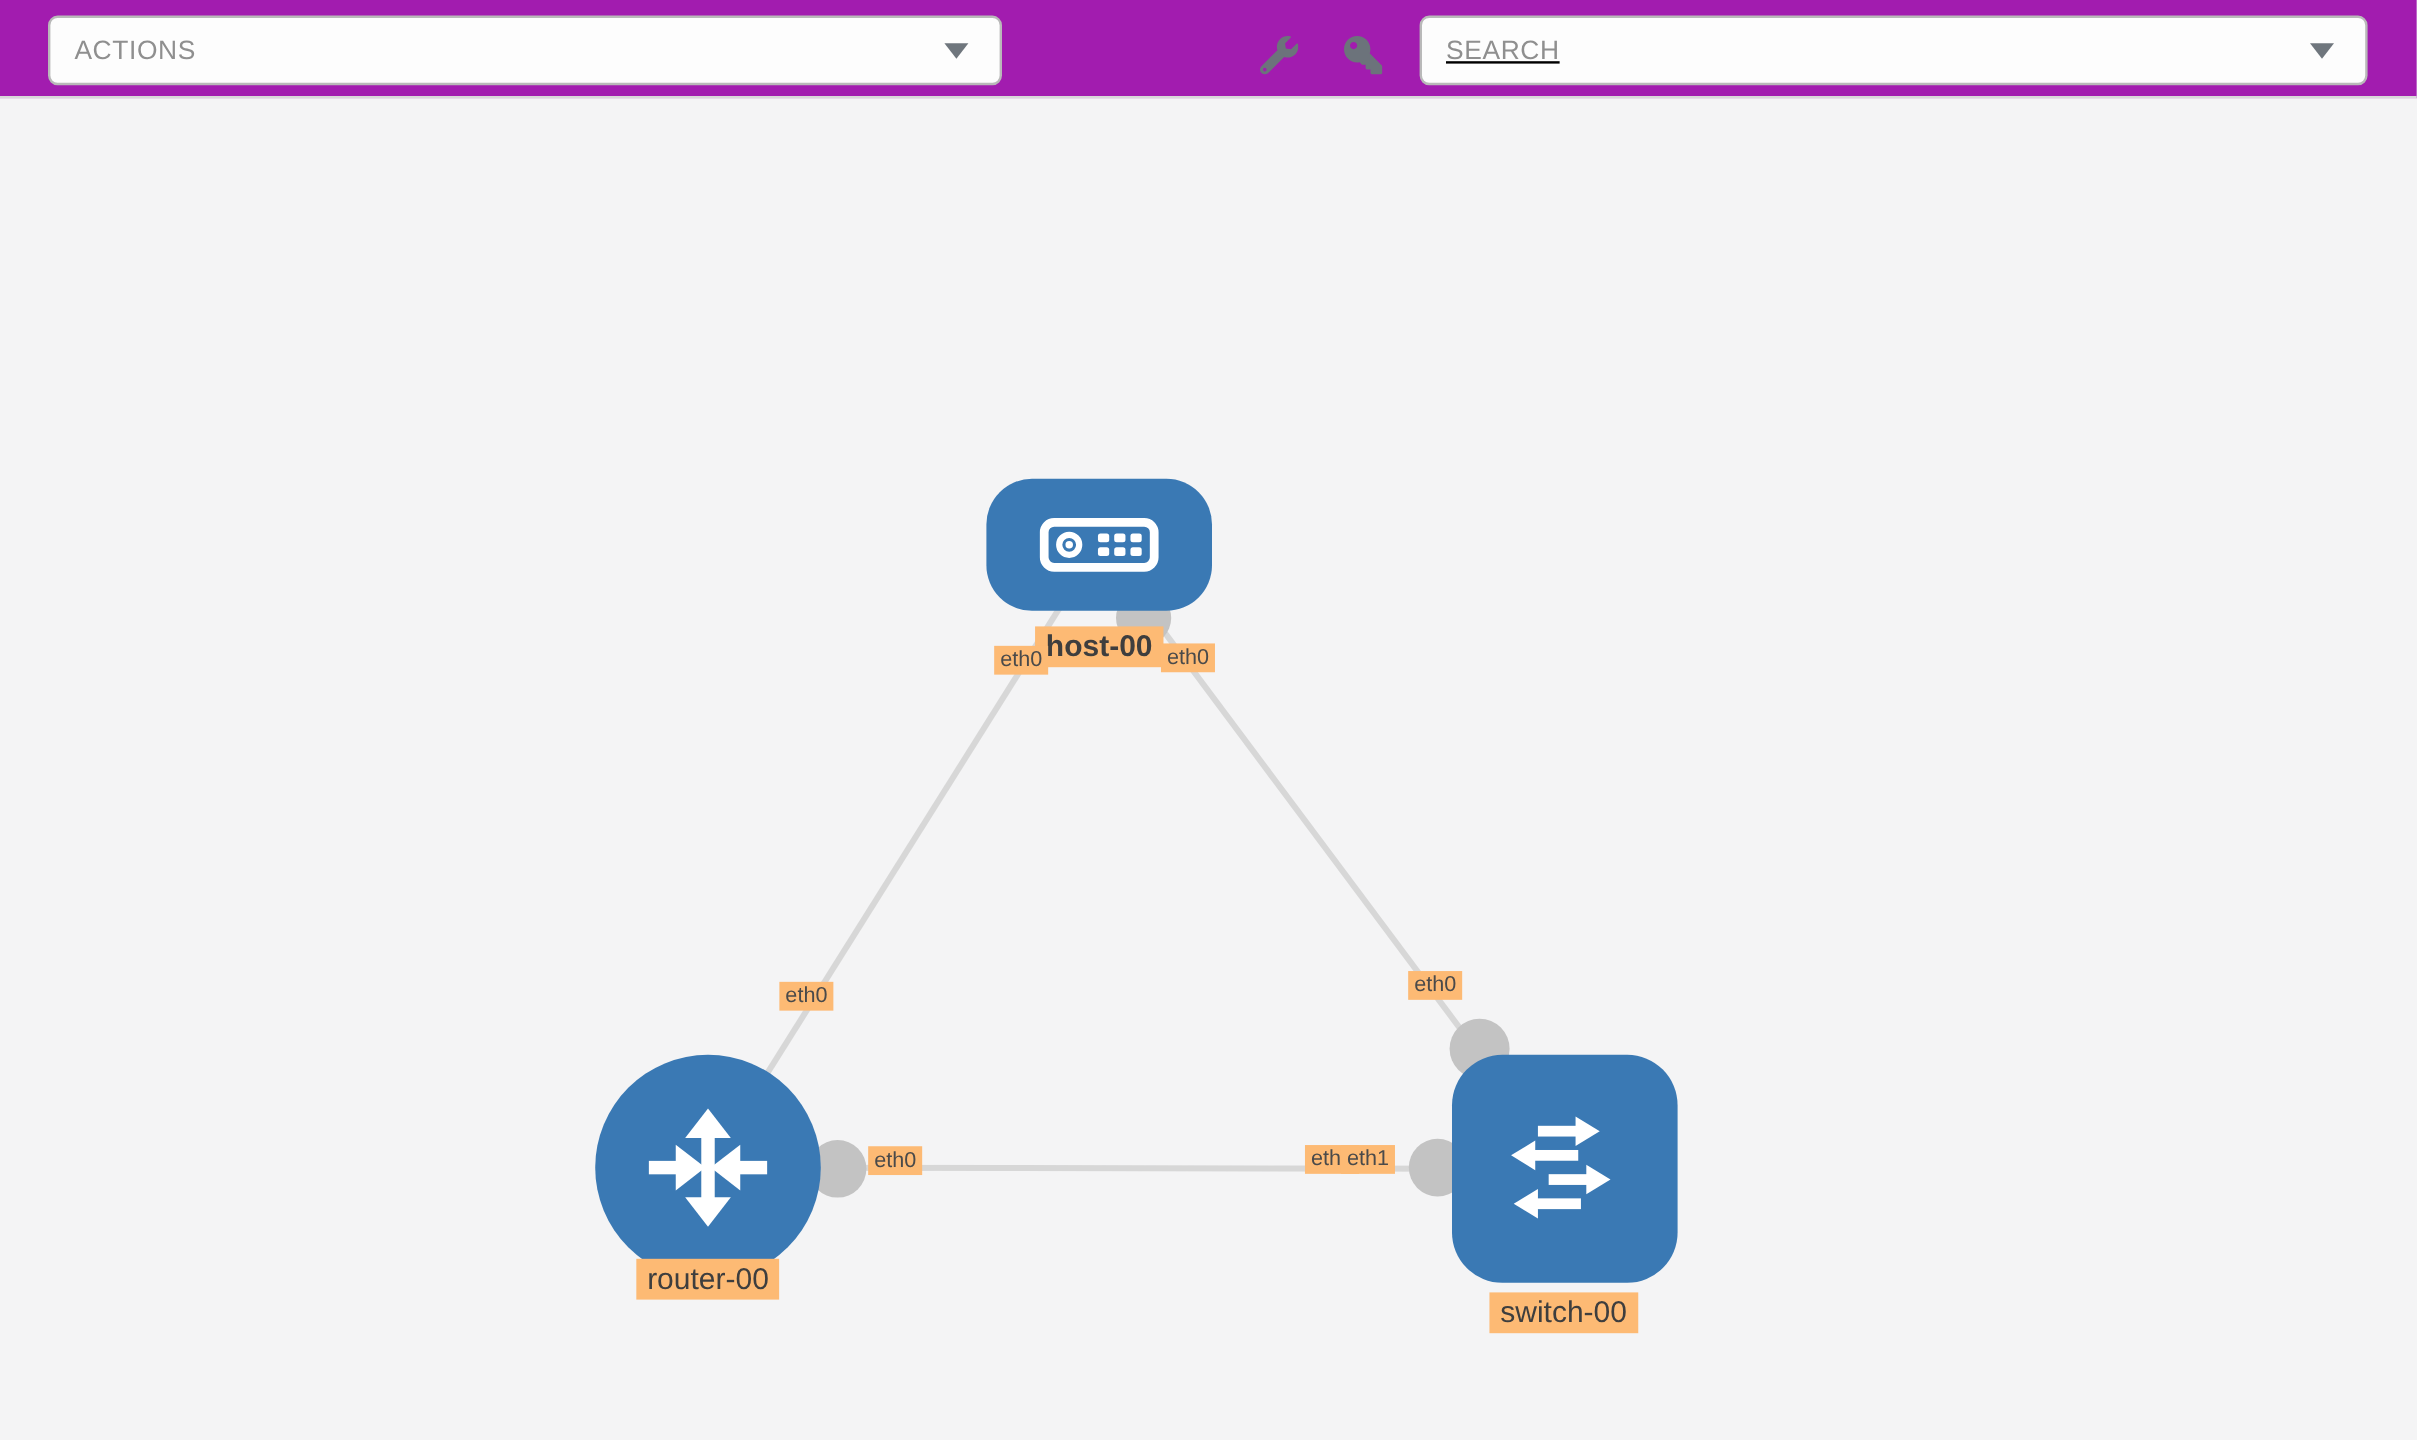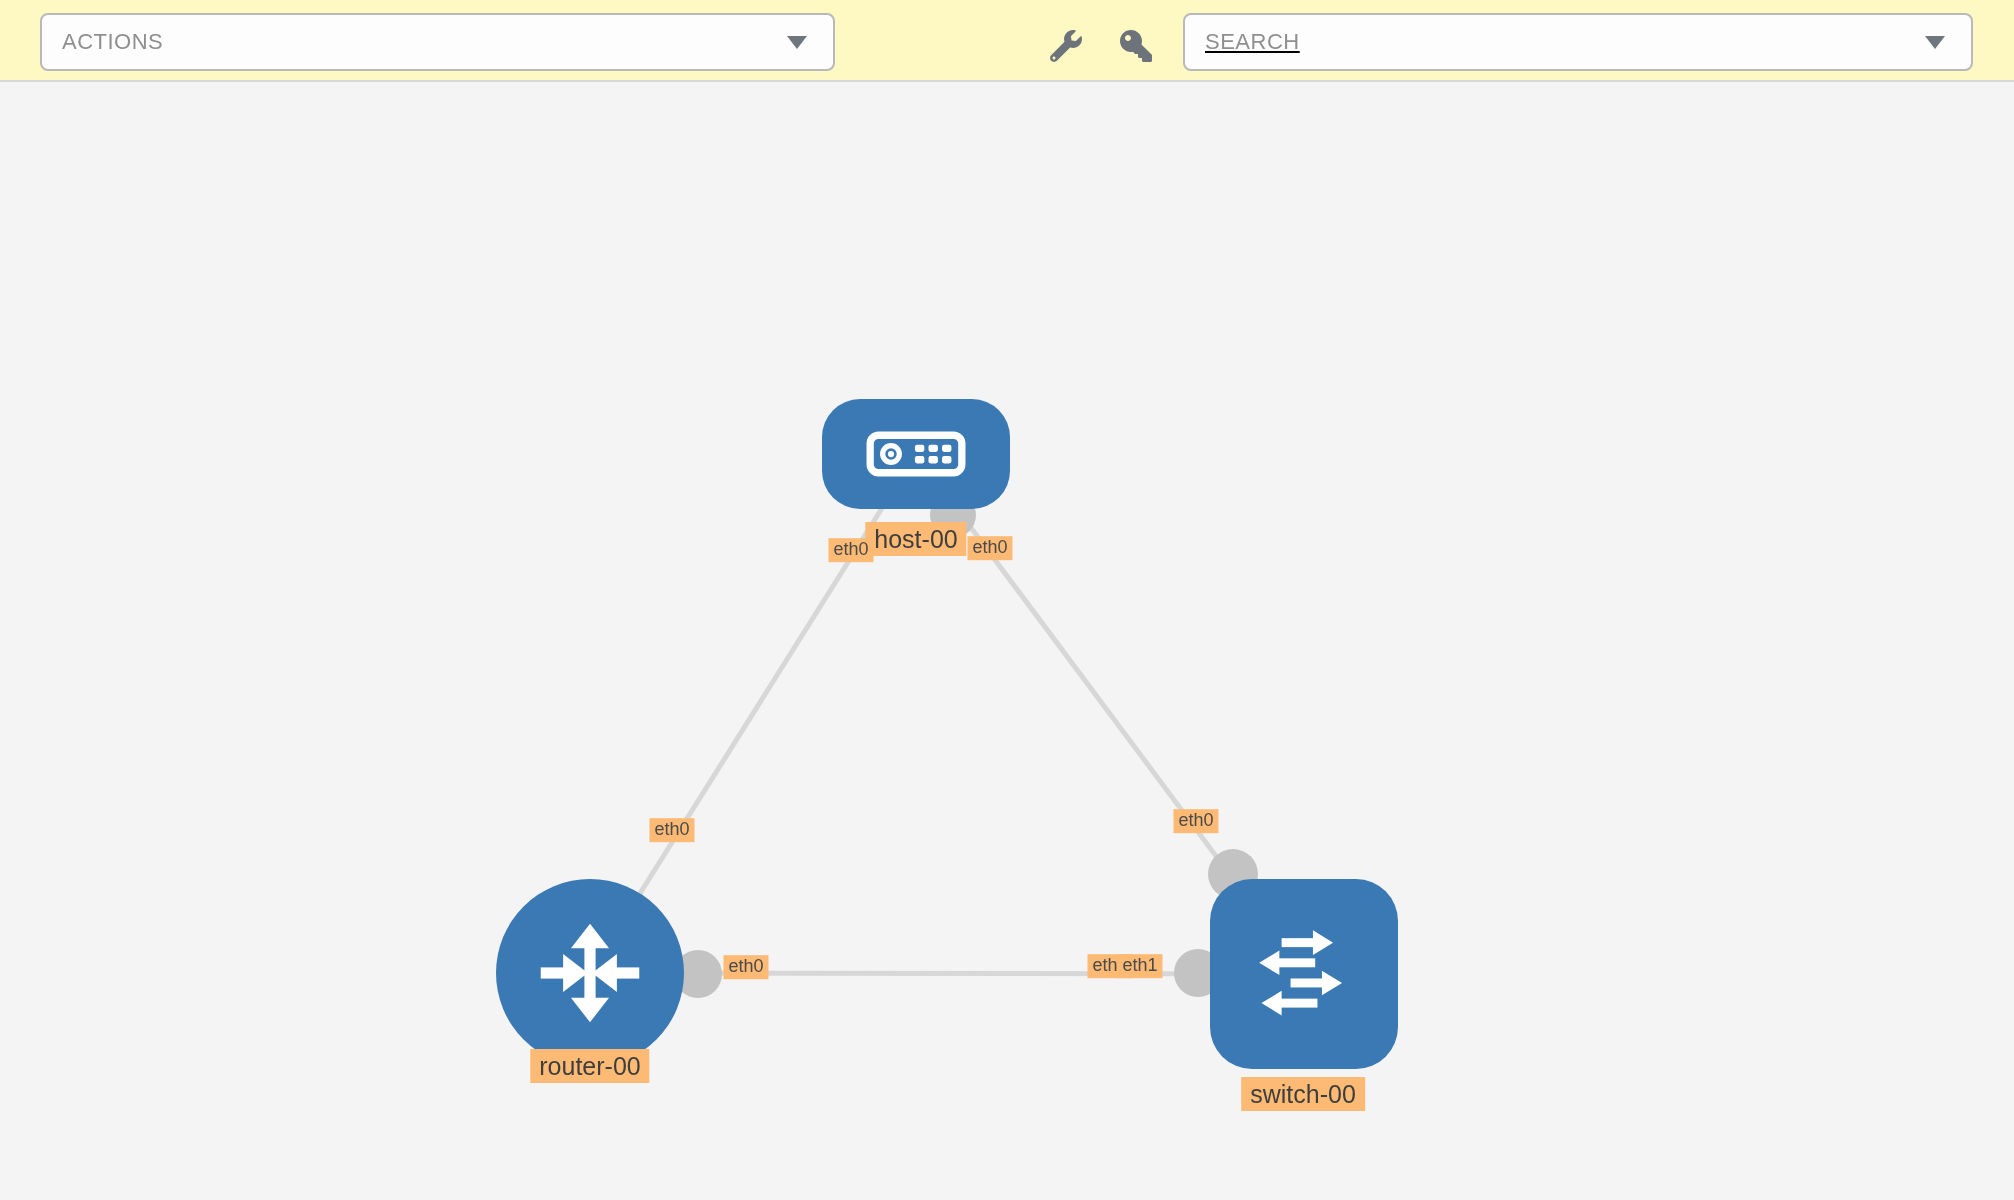--- a/index.html
+++ b/index.html
@@ -15,21 +15,21 @@
     margin-left:40px; font-size:26px; font-weight:700; color:#5a5a5c; letter-spacing:0.2px;
   }
   .close-btn {
     position:absolute; right:37px; top:16px; width:36px; height:36px; border:none;
     border-radius:50%; background:#c8c8c8; color:#ffffff; font-size:20px; font-weight:700;
     line-height:36px; text-align:center; cursor:pointer; padding:0;
   }
 
   
   .toolbar {
-    position:relative; width:100%; height:82px; background:#fef9c3;
+    position:relative; width:100%; height:82px; background:#a21caf;
     border-bottom:2px solid #d8d8d8;
   }
   .select-box {
     position:absolute; top:13px; height:58px; background:#fdfdfd;
     border:2px solid #b9b9b9; border-radius:8px; display:flex; align-items:center;
     justify-content:space-between; padding:0 26px 0 20px; cursor:pointer;
   }
   .select-box .ph { font-size:22px; color:#8f8f8f; letter-spacing:0.5px; }
   .caret-down {
     width:0; height:0; border-left:10px solid transparent; border-right:10px solid transparent;
@@ -113,21 +113,21 @@
             <circle cx="24" cy="22" r="8" fill="none" stroke="#fff" stroke-width="5"></circle>
             <circle cx="24" cy="22" r="3" fill="#fff"></circle>
             <rect x="47" y="13" width="9" height="7" rx="2" fill="#fff"></rect>
             <rect x="60" y="13" width="9" height="7" rx="2" fill="#fff"></rect>
             <rect x="73" y="13" width="9" height="7" rx="2" fill="#fff"></rect>
             <rect x="47" y="24" width="9" height="7" rx="2" fill="#fff"></rect>
             <rect x="60" y="24" width="9" height="7" rx="2" fill="#fff"></rect>
             <rect x="73" y="24" width="9" height="7" rx="2" fill="#fff"></rect>
           </svg>
         </div>
-        <div class="chip chip-node" style="left: 916px; top: 457px;">host-00</div>
+        <div class="chip chip-node" style="left: 916px; top: 457px; font-weight: bold;">host-00</div>
         <div class="node node-router" style="left: 496px; top: 797px;">
           <svg width="112" height="112" viewBox="0 0 100 100">
             <g fill="#fff">
               <rect x="45" y="24" width="10" height="28"></rect>
               <polygon points="50,6 33,28 67,28"></polygon>
               <rect x="45" y="48" width="10" height="28"></rect>
               <polygon points="50,94 33,72 67,72"></polygon>
               <rect x="6" y="45" width="28" height="10"></rect>
               <polygon points="48,50 26,33 26,67"></polygon>
               <rect x="66" y="45" width="28" height="10"></rect>

